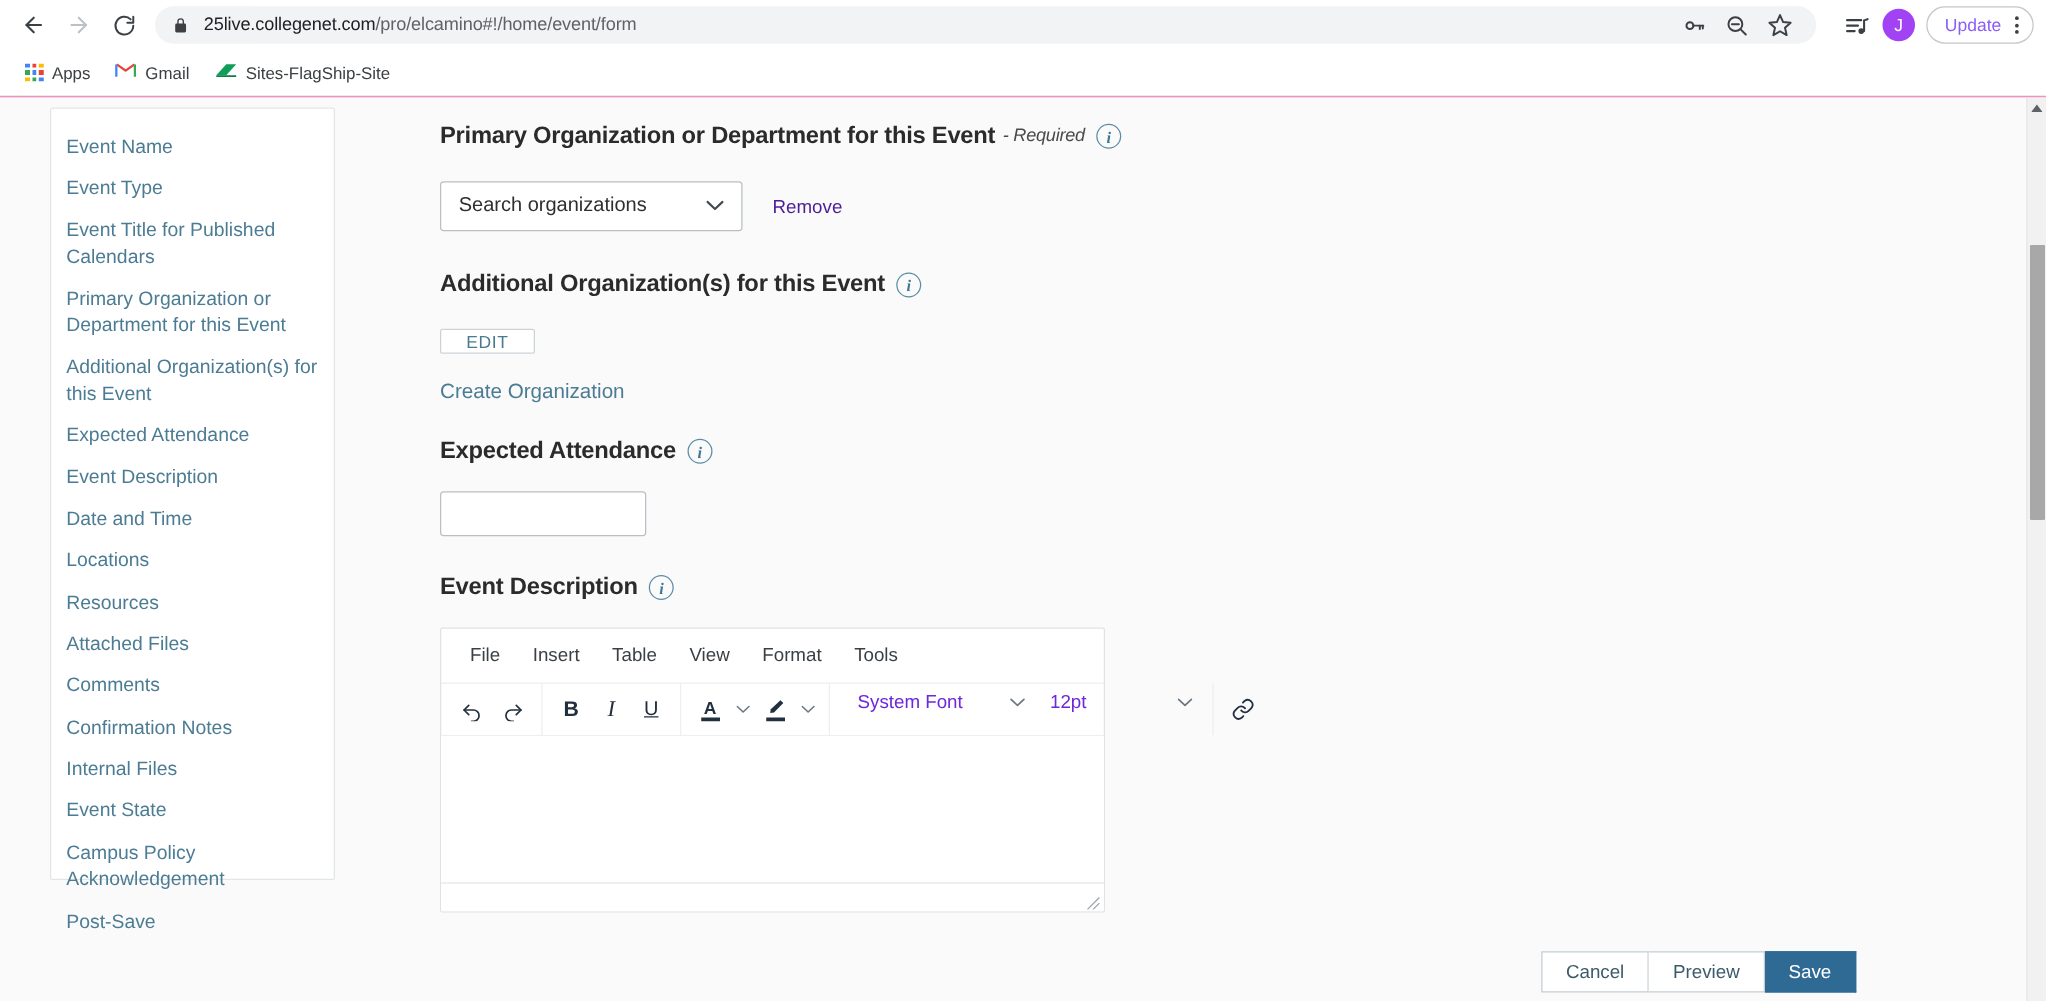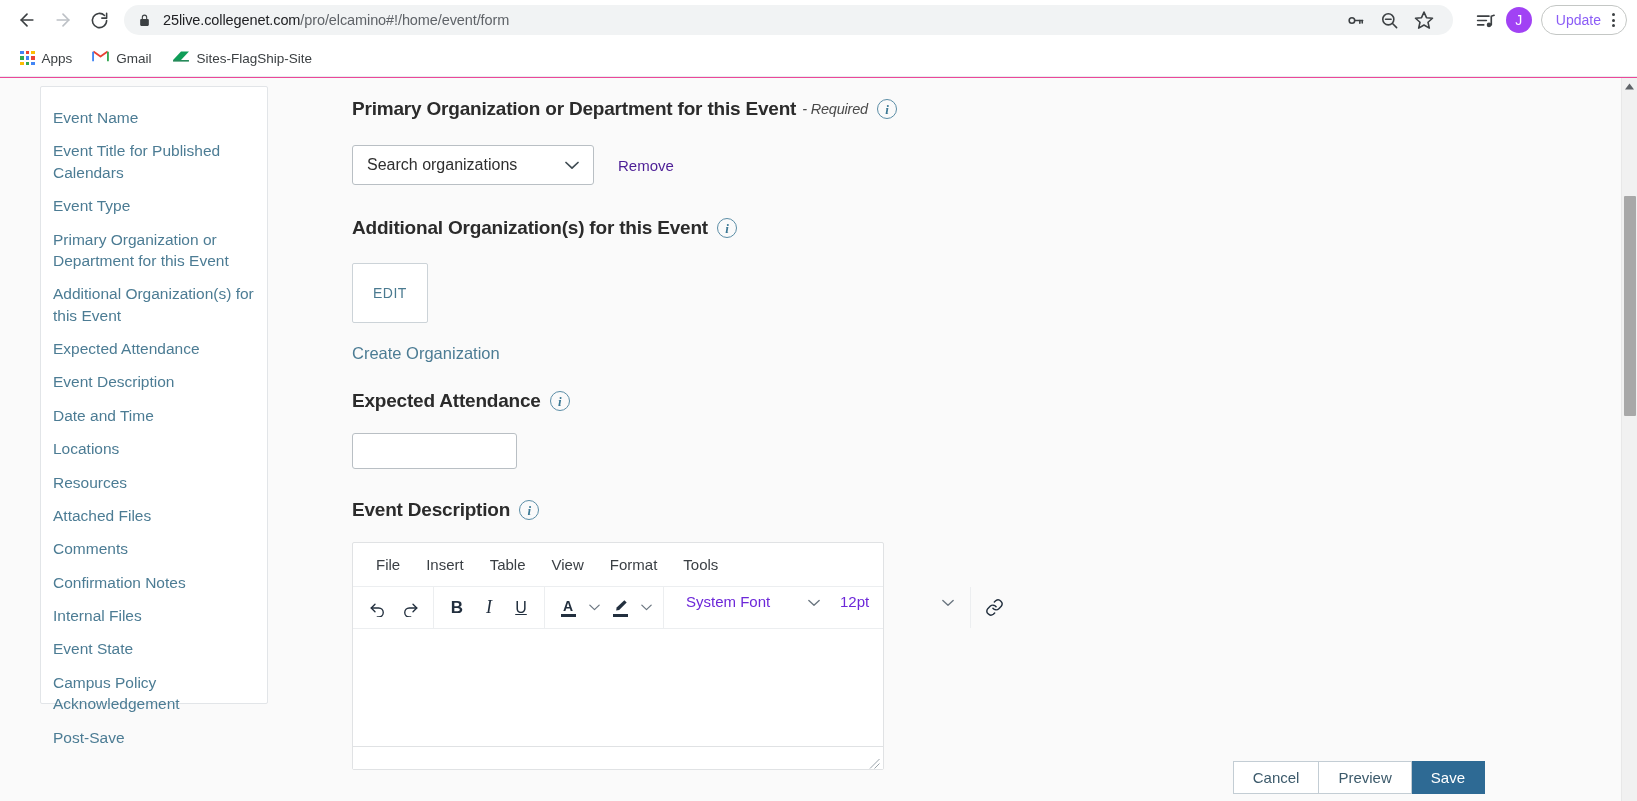--- a/index.html
+++ b/index.html
@@ -205,21 +205,21 @@
     color: #4c1d95;
     font-size: 15px;
     text-decoration: none;
   }
   .edit-btn {
     border: 1px solid #ccd3d8;
     background: #fff;
     color: #4a7a90;
     font-size: 14px;
     letter-spacing: 0.5px;
-    padding: 21px 20px;
+    padding: 1px 20px;
     border-radius: 2px;
     font-family: "Liberation Sans", sans-serif;
   }
   .create-link {
     color: #4c7c94;
     font-size: 16.5px;
     text-decoration: none;
   }
   .num-input {
     width: 165px;
@@ -465,22 +465,22 @@
       <span>Sites-FlagShip-Site</span>
     </span>
   </div>
 </div>
 
 <div class="page">
   <div class="page-inner">
 
     <nav class="sidebar">
       <a class="side-link">Event Name</a>
+      <a class="side-link">Event Type</a>
       <a class="side-link">Event Title for Published Calendars</a>
-      <a class="side-link">Event Type</a>
       <a class="side-link">Primary Organization or Department for this Event</a>
       <a class="side-link">Additional Organization(s) for this Event</a>
       <a class="side-link">Expected Attendance</a>
       <a class="side-link">Event Description</a>
       <a class="side-link">Date and Time</a>
       <a class="side-link">Locations</a>
       <a class="side-link">Resources</a>
       <a class="side-link">Attached Files</a>
       <a class="side-link">Comments</a>
       <a class="side-link">Confirmation Notes</a>

